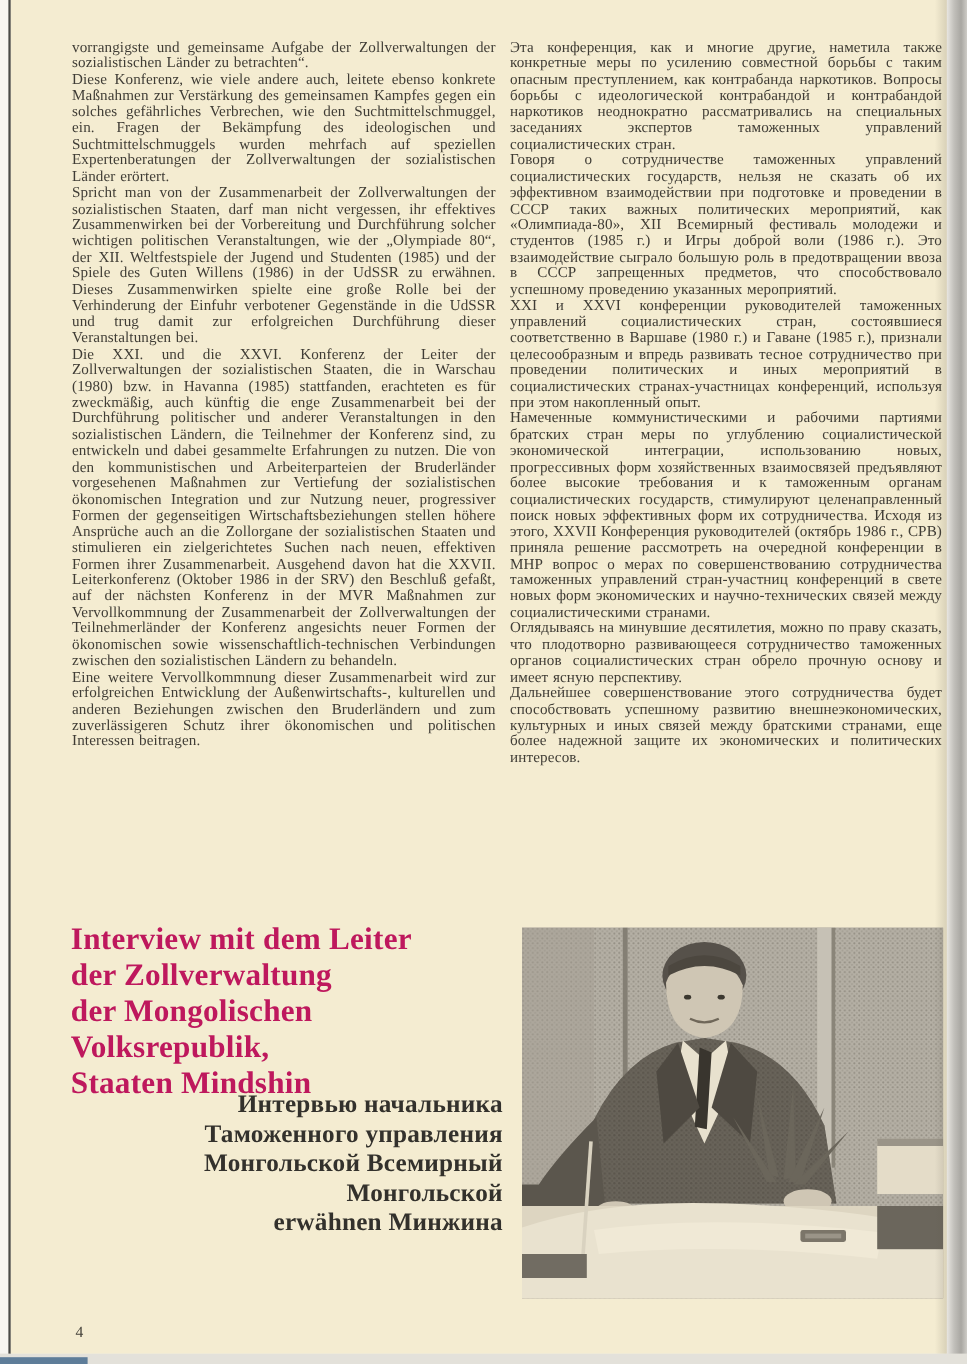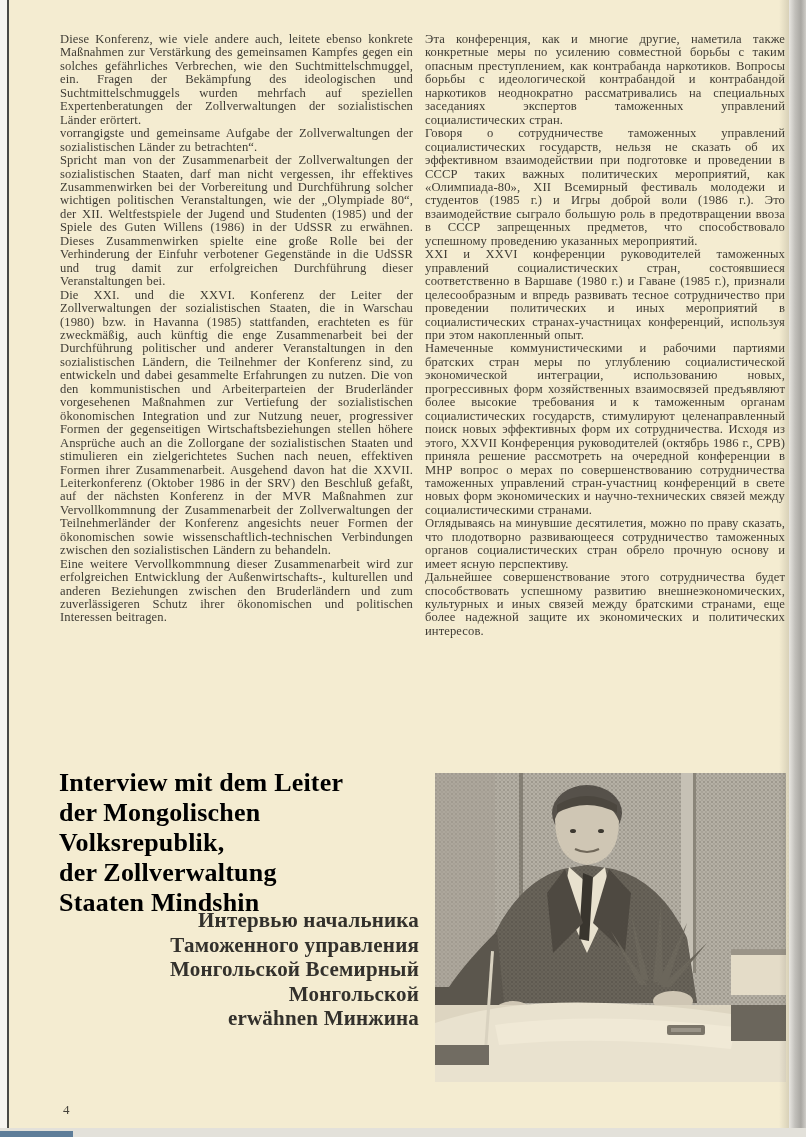--- a/index.html
+++ b/index.html
@@ -28,21 +28,21 @@
     font-size:12.6px;line-height:13.45px;text-align:justify;
     letter-spacing:.1px;word-spacing:.6px;
     hyphens:auto;overflow-wrap:break-word;
   }
   .col p{margin:0;}
   .col-left{left:51px;width:353px;}
   .col-right{left:416px;width:360px;}
   
   .headline-de{
     position:absolute;left:50px;top:768px;width:370px;
-    font-weight:bold;font-size:26px;line-height:30px;color:#000000;
+    font-weight:bold;font-size:26px;line-height:30px;color:#be185d;
     letter-spacing:.2px;
   }
   .headline-ru{
     position:absolute;left:95px;top:908px;width:315px;
     font-weight:bold;font-size:21px;line-height:24.6px;color:#33312c;
     text-align:right;letter-spacing:.2px;
   }
   
   .photo{
     position:absolute;left:426px;top:773px;width:351px;height:309px;
@@ -60,40 +60,40 @@
 
 <div class="scan-left-strip"></div>
 <div class="scan-left-line"></div>
 <div class="scan-right-band"></div>
 <div class="scan-bottom-strip"></div>
 <div class="scan-corner-blue"></div>
 
 <div class="page">
 
   <div class="col col-left" lang="de">
+      <p>vorrangigste und gemeinsame Aufgabe der Zollverwaltungen der sozialistischen Länder zu betrachten“.</p>
       <p>Diese Konferenz, wie viele andere auch, leitete ebenso konkrete Maßnahmen zur Verstärkung des gemeinsamen Kampfes gegen ein solches gefährliches Verbrechen, wie den Suchtmittelschmuggel, ein. Fragen der Bekämpfung des ideologischen und Suchtmittelschmuggels wurden mehrfach auf speziellen Expertenberatungen der Zollverwaltungen der sozialistischen Länder erörtert.</p>
-      <p>vorrangigste und gemeinsame Aufgabe der Zollverwaltungen der sozialistischen Länder zu betrachten“.</p>
       <p>Spricht man von der Zusammenarbeit der Zollverwaltungen der sozialistischen Staaten, darf man nicht vergessen, ihr effektives Zusammenwirken bei der Vorbereitung und Durchführung solcher wichtigen politischen Veranstaltungen, wie der „Olympiade 80“, der XII. Weltfestspiele der Jugend und Studenten (1985) und der Spiele des Guten Willens (1986) in der UdSSR zu erwähnen. Dieses Zusammenwirken spielte eine große Rolle bei der Verhinderung der Einfuhr verbotener Gegenstände in die UdSSR und trug damit zur erfolgreichen Durchführung dieser Veranstaltungen bei.</p>
       <p>Die XXI. und die XXVI. Konferenz der Leiter der Zollverwaltungen der sozialistischen Staaten, die in Warschau (1980) bzw. in Havanna (1985) stattfanden, erachteten es für zweckmäßig, auch künftig die enge Zusammenarbeit bei der Durchführung politischer und anderer Veranstaltungen in den sozialistischen Ländern, die Teilnehmer der Konferenz sind, zu entwickeln und dabei gesammelte Erfahrungen zu nutzen. Die von den kommunistischen und Arbeiterparteien der Bruderländer vorgesehenen Maßnahmen zur Vertiefung der sozialistischen ökonomischen Integration und zur Nutzung neuer, progressiver Formen der gegenseitigen Wirtschaftsbeziehungen stellen höhere Ansprüche auch an die Zollorgane der sozialistischen Staaten und stimulieren ein zielgerichtetes Suchen nach neuen, effektiven Formen ihrer Zusammenarbeit. Ausgehend davon hat die XXVII. Leiterkonferenz (Oktober 1986 in der SRV) den Beschluß gefaßt, auf der nächsten Konferenz in der MVR Maßnahmen zur Vervollkommnung der Zusammenarbeit der Zollverwaltungen der Teilnehmerländer der Konferenz angesichts neuer Formen der ökonomischen sowie wissenschaftlich-technischen Verbindungen zwischen den sozialistischen Ländern zu behandeln.</p>
       <p>Eine weitere Vervollkommnung dieser Zusammenarbeit wird zur erfolgreichen Entwicklung der Außenwirtschafts-, kulturellen und anderen Beziehungen zwischen den Bruderländern und zum zuverlässigeren Schutz ihrer ökonomischen und politischen Interessen beitragen.</p>
     </div>
 
   <div class="col col-right" lang="ru">
       <p>Эта конференция, как и многие другие, наметила также конкретные меры по усилению совместной борьбы с таким опасным преступлением, как контрабанда наркотиков. Вопросы борьбы с идеологической контрабандой и контрабандой наркотиков неоднократно рассматривались на специальных заседаниях экспертов таможенных управлений социалистических стран.</p>
       <p>Говоря о сотрудничестве таможенных управлений социалистических государств, нельзя не сказать об их эффективном взаимодействии при подготовке и проведении в СССР таких важных политических мероприятий, как «Олимпиада-80», XII Всемирный фестиваль молодежи и студентов (1985 г.) и Игры доброй воли (1986 г.). Это взаимодействие сыграло большую роль в предотвращении ввоза в СССР запрещенных предметов, что способствовало успешному проведению указанных мероприятий.</p>
       <p>XXI и XXVI конференции руководителей таможенных управлений социалистических стран, состоявшиеся соответственно в Варшаве (1980 г.) и Гаване (1985 г.), признали целесообразным и впредь развивать тесное сотрудничество при проведении политических и иных мероприятий в социалистических странах-участницах конференций, используя при этом накопленный опыт.</p>
       <p>Намеченные коммунистическими и рабочими партиями братских стран меры по углублению социалистической экономической интеграции, использованию новых, прогрессивных форм хозяйственных взаимосвязей предъявляют более высокие требования и к таможенным органам социалистических государств, стимулируют целенаправленный поиск новых эффективных форм их сотрудничества. Исходя из этого, XXVII Конференция руководителей (октябрь 1986 г., СРВ) приняла решение рассмотреть на очередной конференции в МНР вопрос о мерах по совершенствованию сотрудничества таможенных управлений стран-участниц конференций в свете новых форм экономических и научно-технических связей между социалистическими странами.</p>
       <p>Оглядываясь на минувшие десятилетия, можно по праву сказать, что плодотворно развивающееся сотрудничество таможенных органов социалистических стран обрело прочную основу и имеет ясную перспективу.</p>
       <p>Дальнейшее совершенствование этого сотрудничества будет способствовать успешному развитию внешнеэкономических, культурных и иных связей между братскими странами, еще более надежной защите их экономических и политических интересов.</p>
     </div>
 
   <div class="headline-de" lang="de">
       <div>Interview mit dem Leiter</div>
+      <div>der Zollverwaltung</div>
       <div>der Mongolischen Volksrepublik,</div>
-      <div>der Zollverwaltung</div>
       <div>Staaten Mindshin</div>
     </div>
 
   <div class="headline-ru" lang="ru">
       <div>Интервью начальника</div>
       <div>Таможенного управления</div>
       <div>Монгольской Всемирный</div>
       <div>Монгольской</div>
       <div>erwähnen Минжина</div>
     </div>

